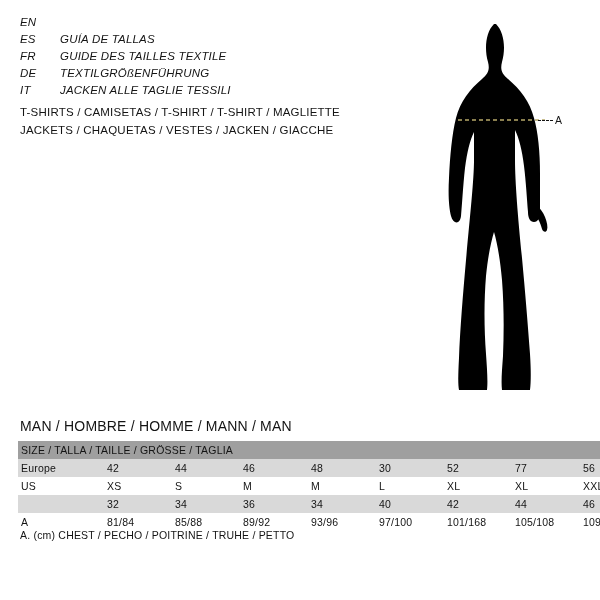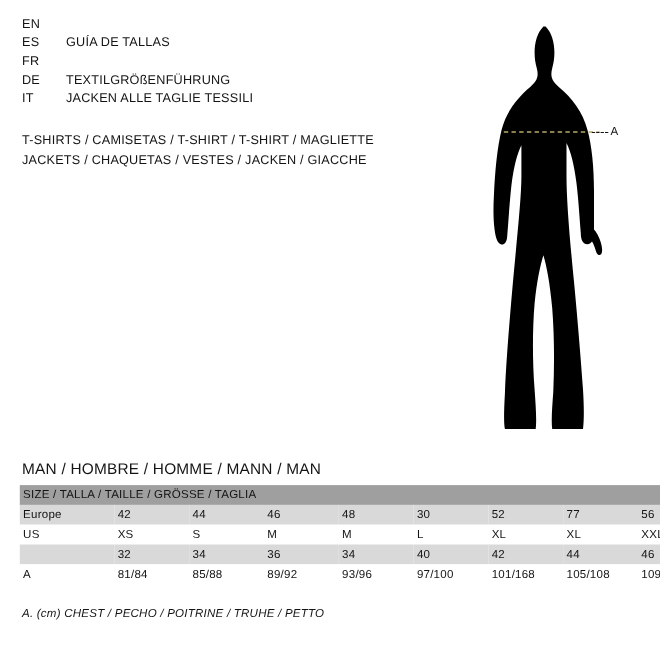--- a/index.html
+++ b/index.html
@@ -20,20 +20,21 @@
     height: 600px;
     box-sizing: border-box;
   }
 
   
   .lang-block {
     position: absolute;
     left: 20px;
     top: 14px;
     width: 330px;
+    font-style: italic;
   }
   .lang-row {
     display: flex;
     align-items: baseline;
     font-size: 11.5px;
     line-height: 17px;
     letter-spacing: 0.2px;
     color: #141414;
   }
   .lang-code {
@@ -42,21 +43,21 @@
   }
   .lang-text {
     flex: 1 1 auto;
     white-space: nowrap;
   }
 
   
   .cats {
     position: absolute;
     left: 20px;
-    top: 119px;
+    top: 103px;
     width: 360px;
   }
   .cat-line {
     font-size: 11.5px;
     line-height: 18px;
     letter-spacing: 0.2px;
     color: #141414;
     white-space: nowrap;
   }
 
@@ -130,43 +131,43 @@
   }
   tr.row-plain {
     background: #ffffff;
   }
   .col-label { width: 86px; }
   .col-v { width: 68px; }
 
   .footnote {
     position: absolute;
     left: 20px;
-    top: 552px;
-    font-size: 10.5px;
-    letter-spacing: 0.2px;
-    color: #141414;
-    white-space: nowrap;
-    font-style: italic;
+    top: 529px;
+    font-size: 10.5px;
+    letter-spacing: 0.2px;
+    color: #141414;
+    white-space: nowrap;
   }
 </style>
 </head>
 <body>
 
 <div class="page">
 
   <div class="lang-block">
     <div class="lang-row">
       <span class="lang-code">EN</span>
     </div>
     <div class="lang-row">
       <span class="lang-code">ES</span>
       <span class="lang-text">GUÍA DE TALLAS</span>
     </div>
     <div class="lang-row">
       <span class="lang-code">FR</span>
+      <span class="lang-text">GUIDE DES TAILLES TEXTILE</span>
     </div>
     <div class="lang-row">
       <span class="lang-code">DE</span>
       <span class="lang-text">TEXTILGRÖßENFÜHRUNG</span>
     </div>
     <div class="lang-row">
       <span class="lang-code">IT</span>
       <span class="lang-text">JACKEN ALLE TAGLIE TESSILI</span>
     </div>
   </div>

